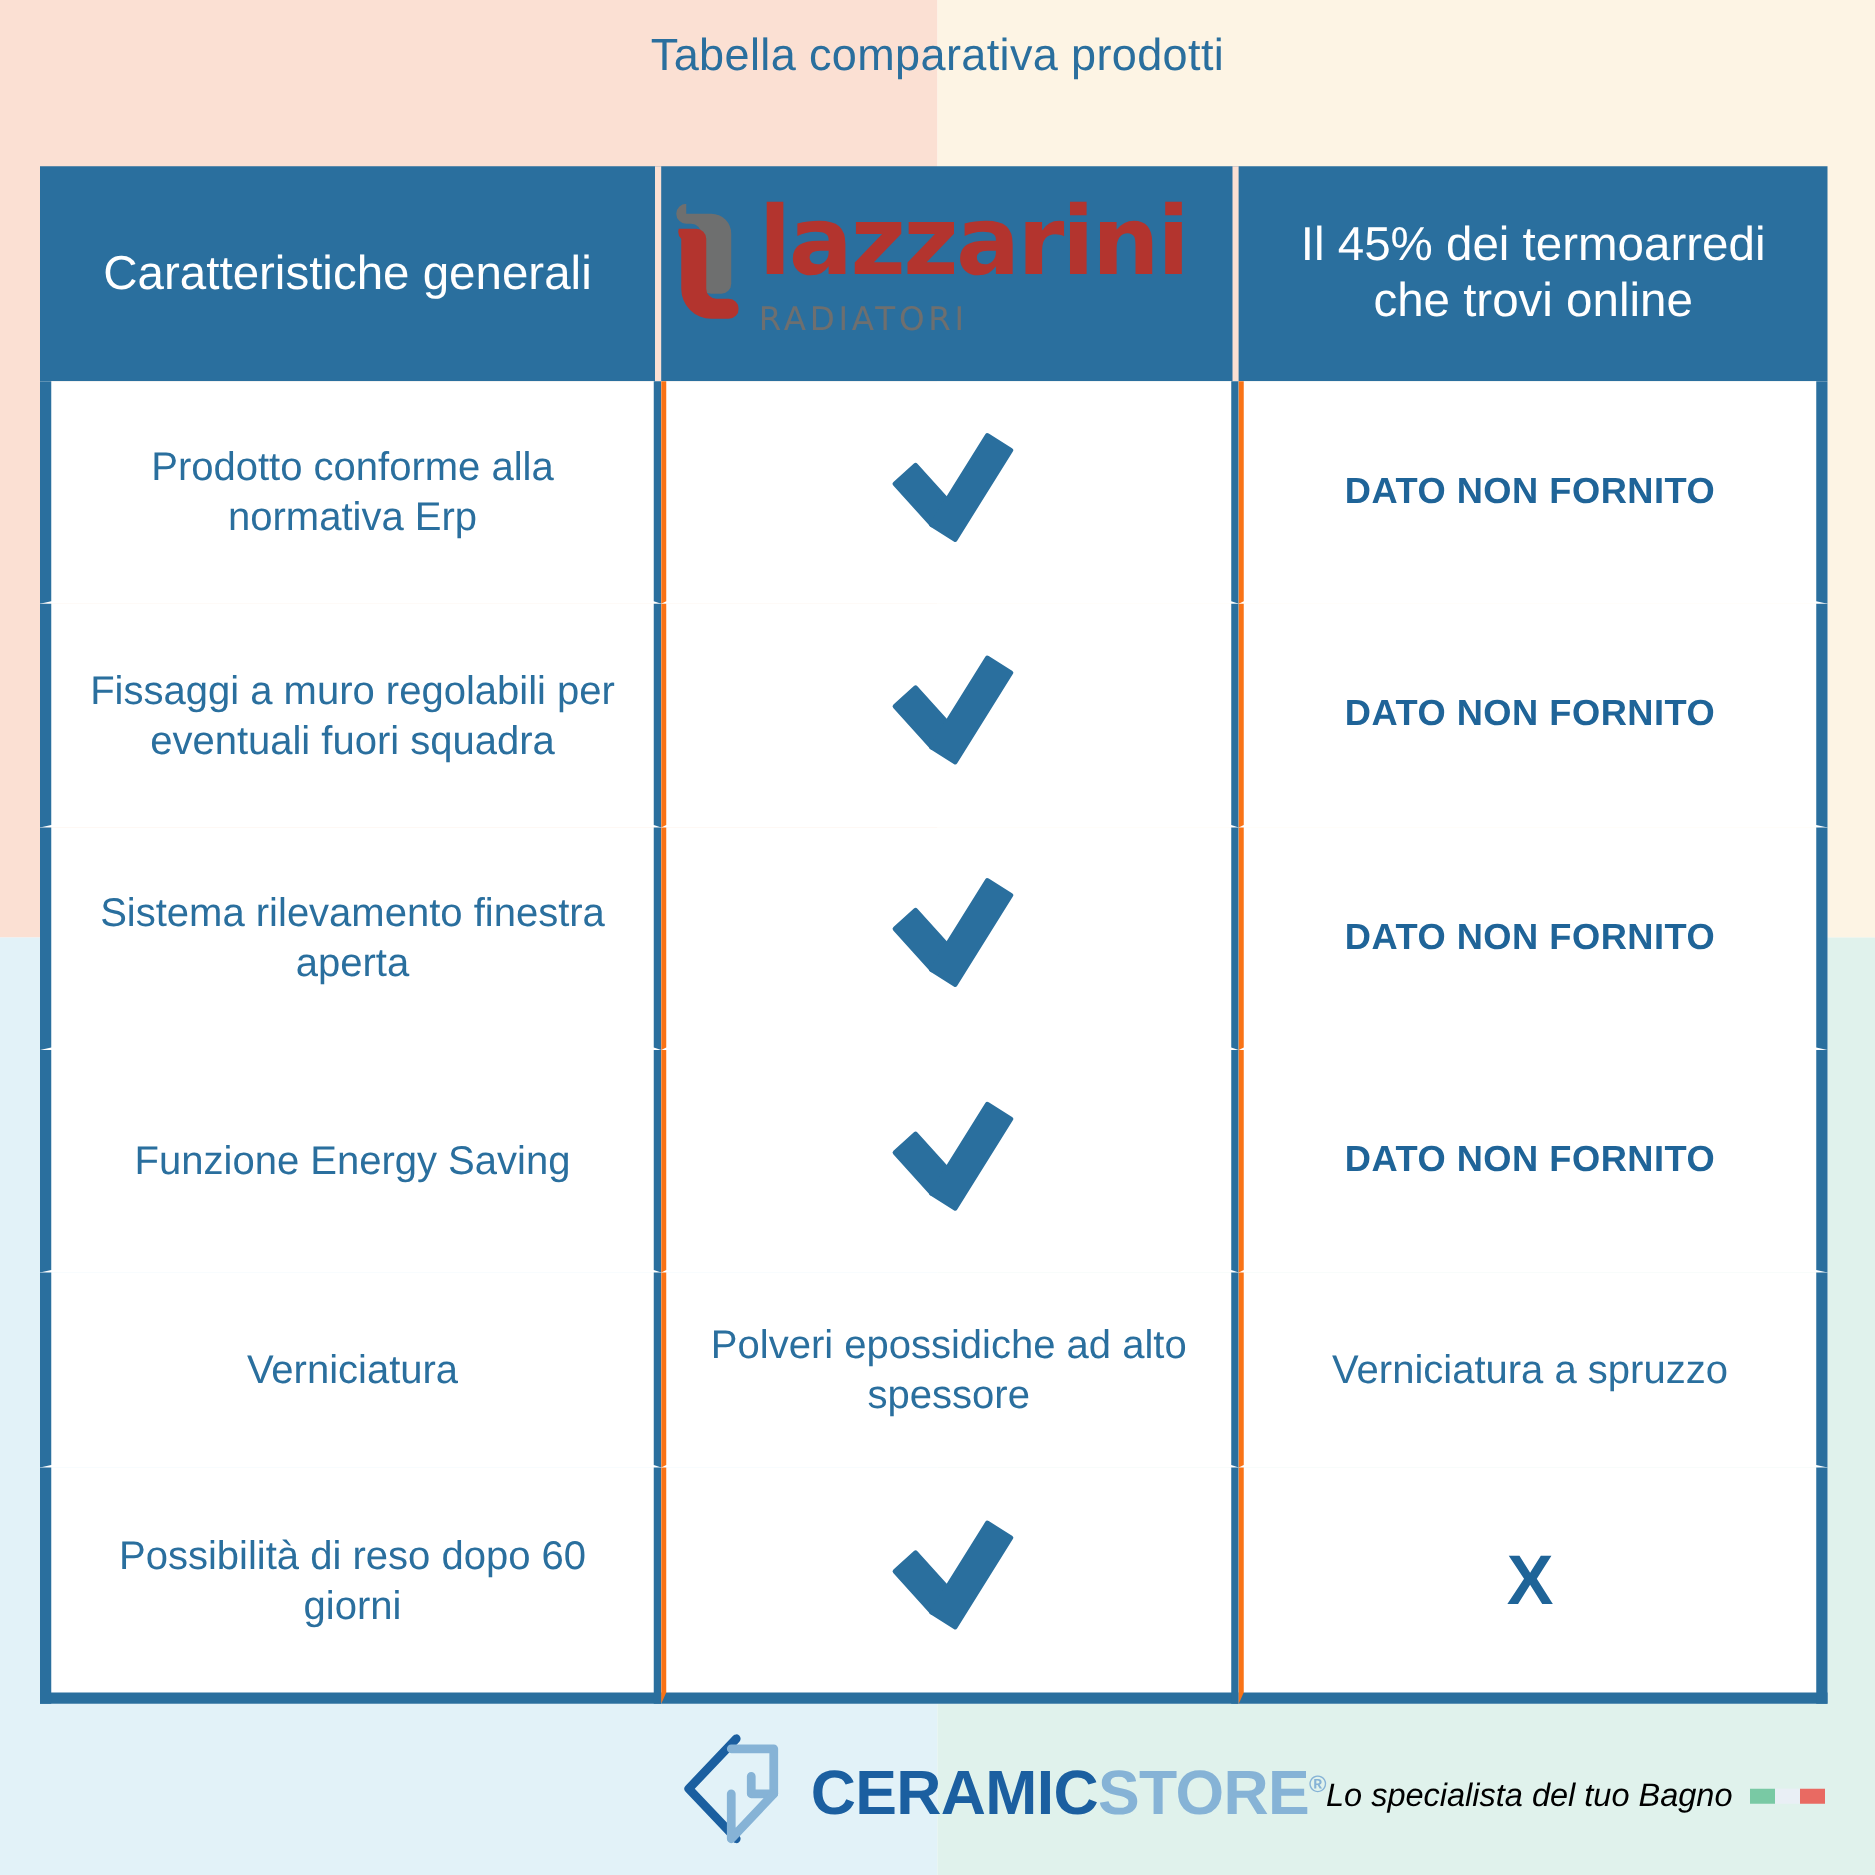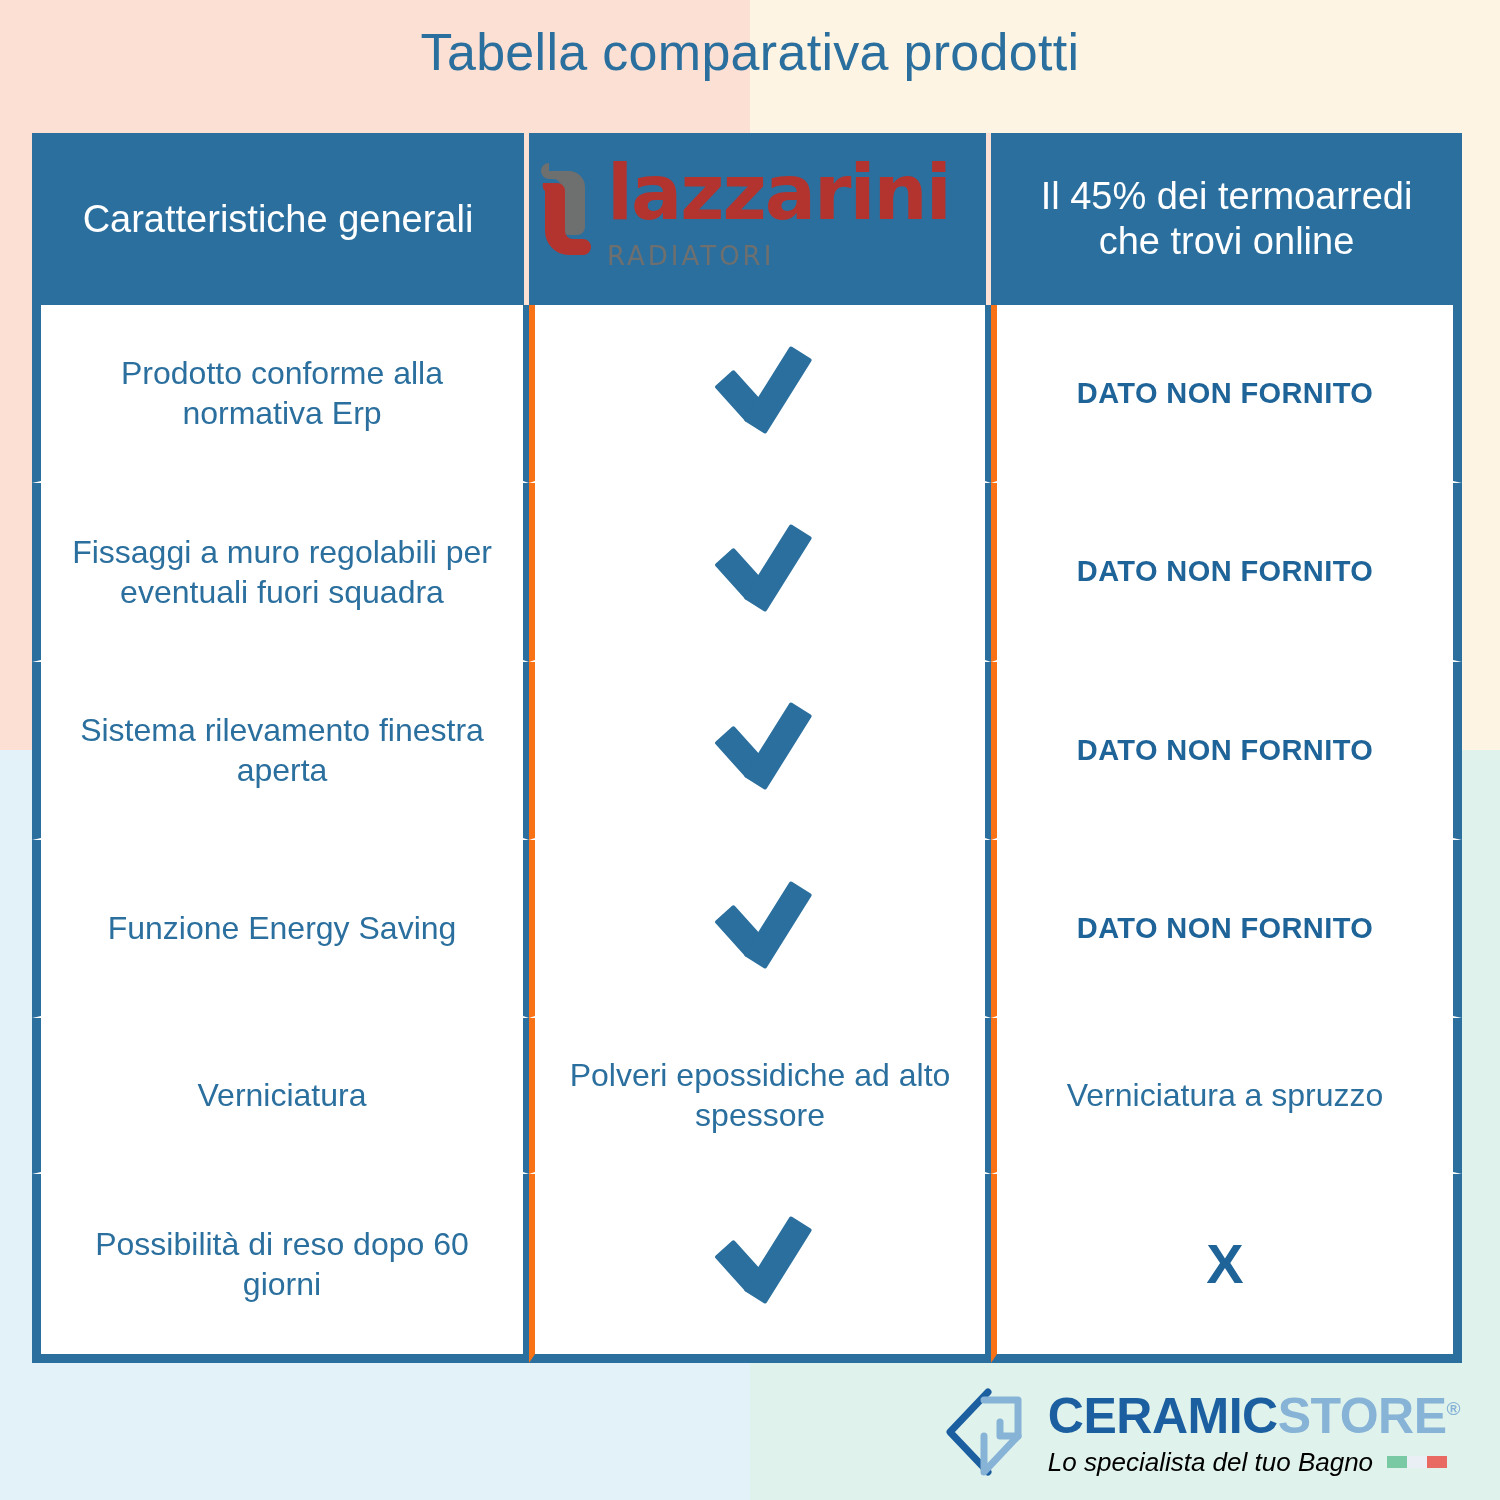--- a/index.html
+++ b/index.html
@@ -23,21 +23,21 @@
   #q-bl { left:0;    top:750px;width:750px; height:750px; background:#E2F2F8; }
   #q-br { left:750px;top:750px;width:750px; height:750px; background:#E0F2EC; }
 
   
   #page-title {
     position: absolute;
     z-index: 3;
     left: 0; top: 24px;
     width: 1500px;
     text-align: center;
-    font-size: 52px;
+    font-size: 36px;
     font-weight: 400;
     color: #2A6F9E;
     letter-spacing: 0.3px;
     line-height: 1.1;
   }
 
   
   #comparison-table {
     position: absolute;
     z-index: 2;
@@ -73,21 +73,21 @@
   
   .body-cell {
     background: #ffffff;
     color: #2A6F9E;
     font-size: 32px;
     text-align: center;
     vertical-align: middle;
     line-height: 1.25;
     padding: 10px 22px;
     box-sizing: border-box;
-    border-left: 6px solid #f97316;
+    border-left: 4px solid #f97316;
     border-right: 6px solid #2A6F9E;
     border-bottom: 2px solid transparent;
   }
   tr.body-row:last-child .body-cell { border-bottom: 9px solid #2A6F9E; }
   .body-cell.feature { border-left: 9px solid #2A6F9E; }
   .body-cell.other   { border-right: 9px solid #2A6F9E; }
 
   .cell-strong {
     font-weight: bold;
     font-size: 29px;
@@ -163,21 +163,21 @@
   #footer-logo {
     position: absolute;
     z-index: 3;
     right: 40px;
     bottom: 18px;
     display: flex;
     align-items: center;
     gap: 16px;
   }
   .cs-mark { flex: 0 0 auto; }
-  .cs-text-block { display: flex; flex-direction: column; }
+  .cs-text-block { display: flex; }
   .cs-wordmark {
     font-size: 50px;
     font-weight: bold;
     letter-spacing: -0.5px;
     line-height: 1;
     white-space: nowrap;
   }
   .cs-ceramic { color: #1B5FA0; }
   .cs-store   { color: #86B3D6; }
   .cs-reg     { color: #86B3D6; font-size: 19px; vertical-align: super; }

